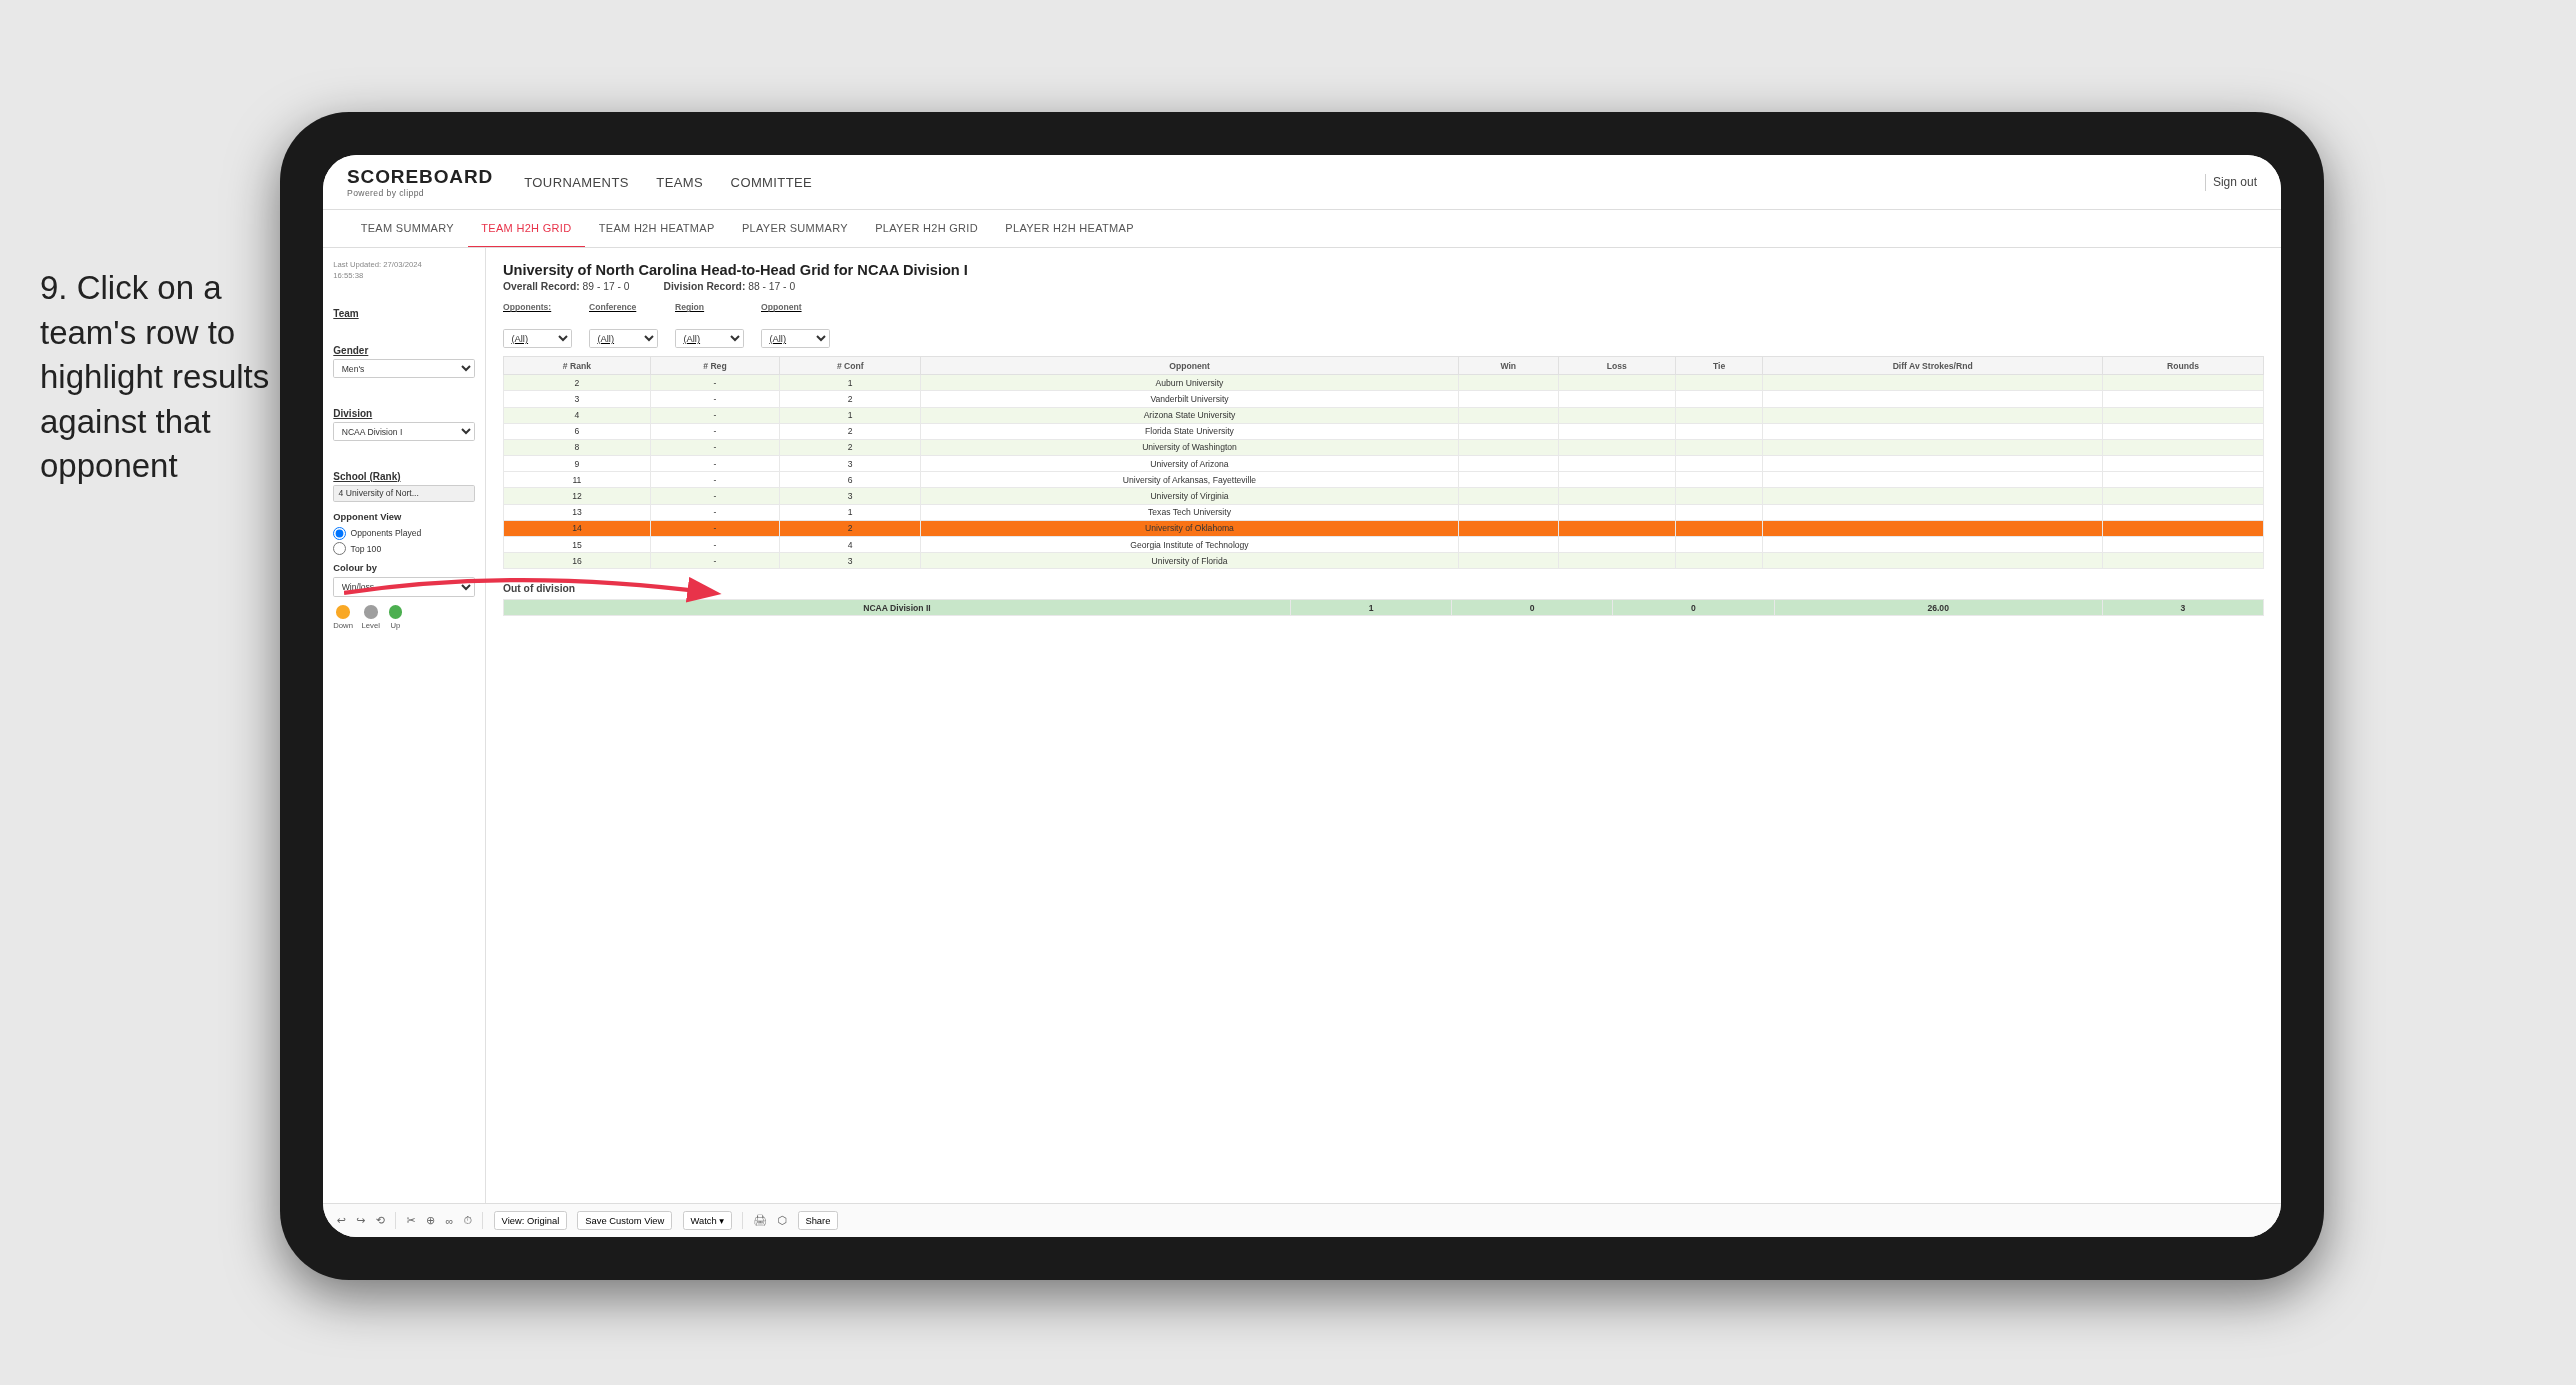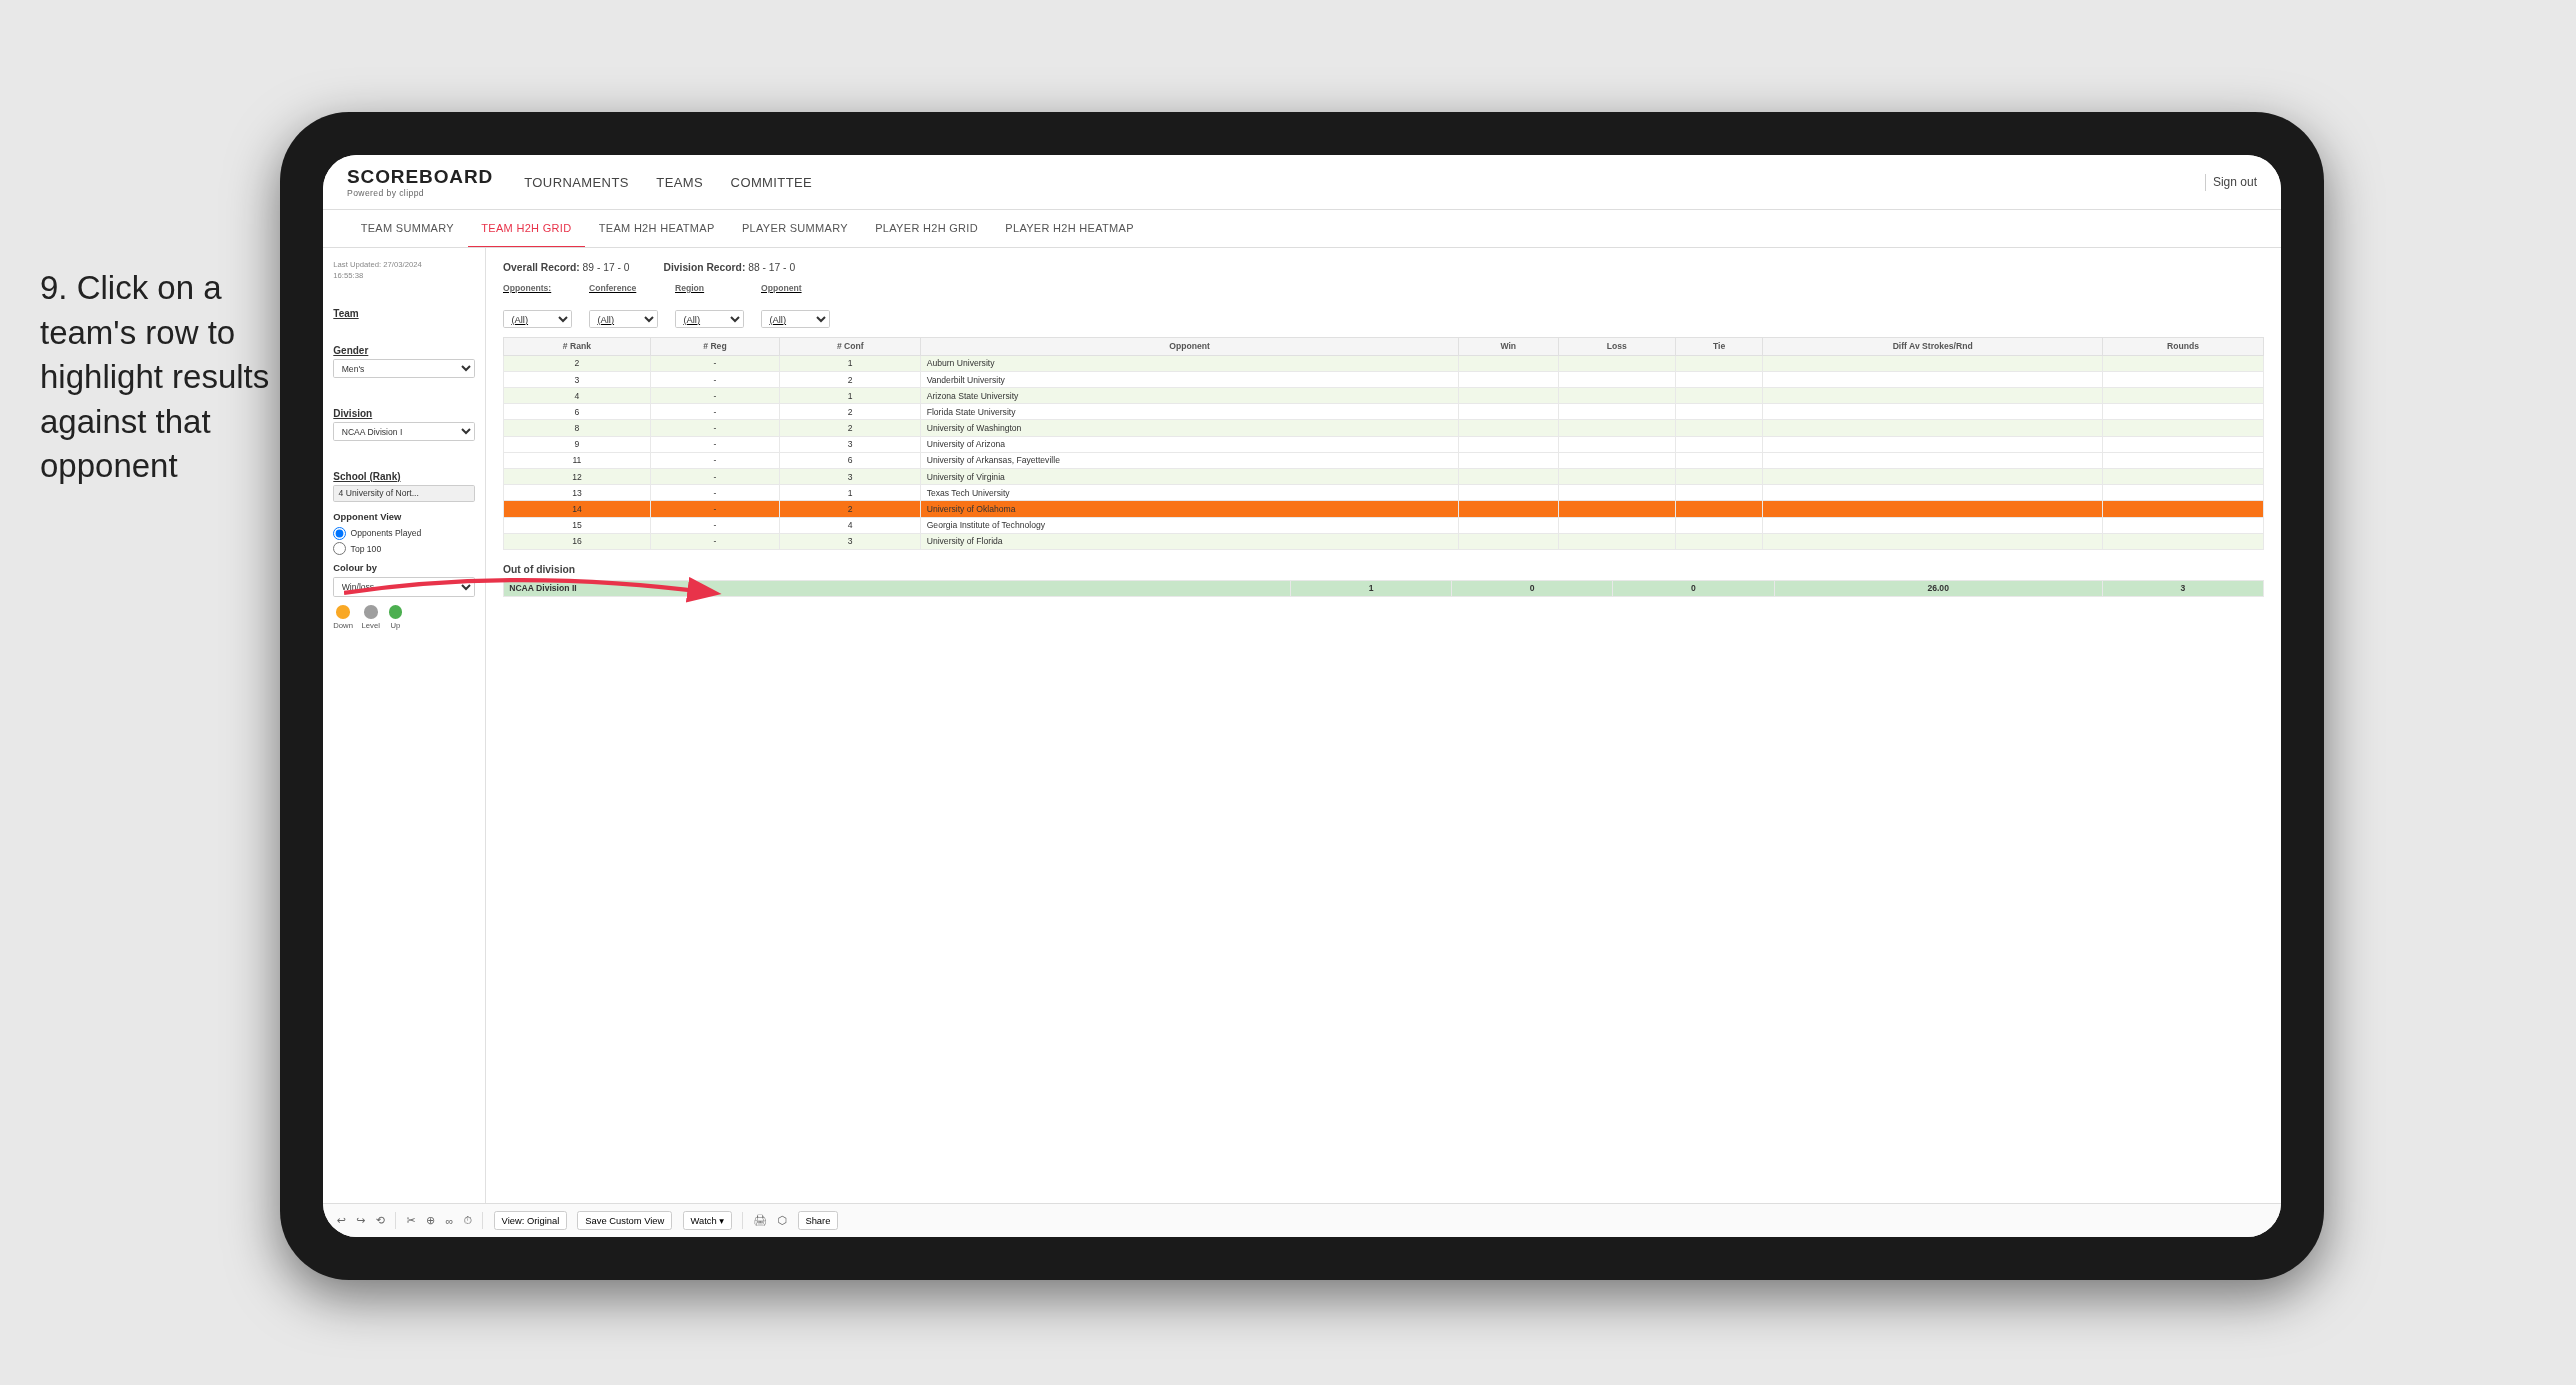--- a/index.html
+++ b/index.html
@@ -328,21 +328,21 @@
     }
 
     .data-table td {
       border: 0.9px solid #e8e8e8;
       padding: 2.6px 5.2px;
       font-size: 8.6px;
       color: #333;
       white-space: nowrap;
     }
 
-    .cell-name { text-align: left; }
+    .cell-name { text-align: center; }
     .cell-num { text-align: center; }
 
     
     .selected-row td {
       background: #4caf50 !important;
       color: #000;
       font-weight: 700;
     }
 
     .out-of-division-header {
@@ -499,20 +499,21 @@
               <span>Level</span>
             </div>
             <div class="legend-item">
               <div class="legend-dot" style="background:#4caf50;"></div>
               <span>Up</span>
             </div>
           </div>
         </div>
 
         <div class="grid-content">
+          <div class="grid-title">University of North Carolina Head-to-Head Grid for NCAA Division I</div>
 
           <div class="records-row">
             <span>
               <strong>Overall Record:</strong>
               <span>89 - 17 - 0</span>
             </span>
             <span>
               <strong>Division Record:</strong>
               <span>88 - 17 - 0</span>
             </span>

